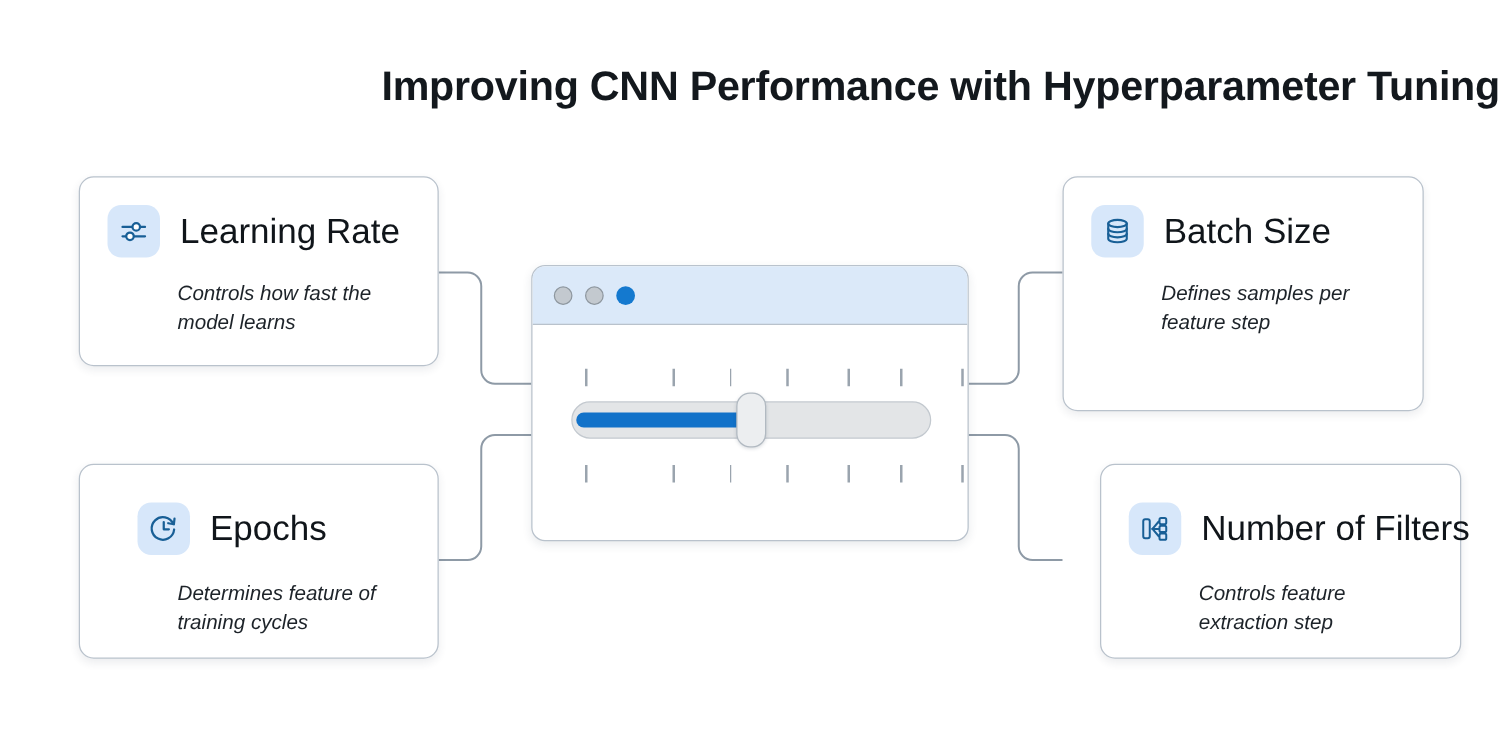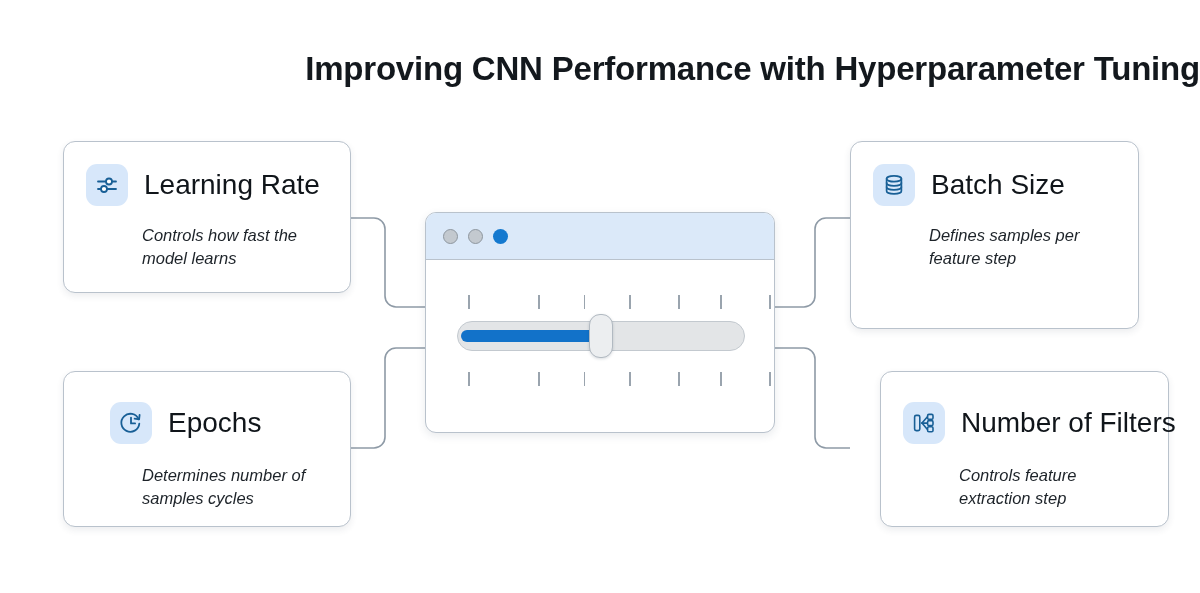--- a/index.html
+++ b/index.html
@@ -165,21 +165,21 @@
         <svg width="26" height="26" viewBox="0 0 26 26">
           <g fill="none" stroke="#185f96" stroke-width="1.8" stroke-linecap="round" stroke-linejoin="round">
             <path d="M20.6 9.2 A9 9 0 1 0 21.3 13.6"></path>
             <polyline points="16.6,8.6 21.1,9.4 21.6,4.9"></polyline>
             <polyline points="13,7.6 13,13.4 17.1,13.4"></polyline>
           </g>
         </svg>
       </span>
       <span class="card-title">Epochs</span>
     </div>
-    <div class="card-desc">Determines number of samples cycles</div>
+    <div class="card-desc">Determines feature of training cycles</div>
   </div>
 
   <div class="card c-tr">
     <div class="card-head">
       <span class="icon-box">
         <svg width="26" height="26" viewBox="0 0 26 26">
           <g fill="none" stroke="#185f96" stroke-width="1.7" stroke-linecap="round">
             <ellipse cx="13" cy="6.8" rx="7.4" ry="2.9"></ellipse>
             <path d="M5.6 6.8 V18.9 c0,1.6 3.3,2.9 7.4,2.9 s7.4,-1.3 7.4,-2.9 V6.8"></path>
             <path d="M5.6 10.9 c0,1.6 3.3,2.9 7.4,2.9 s7.4,-1.3 7.4,-2.9"></path>

